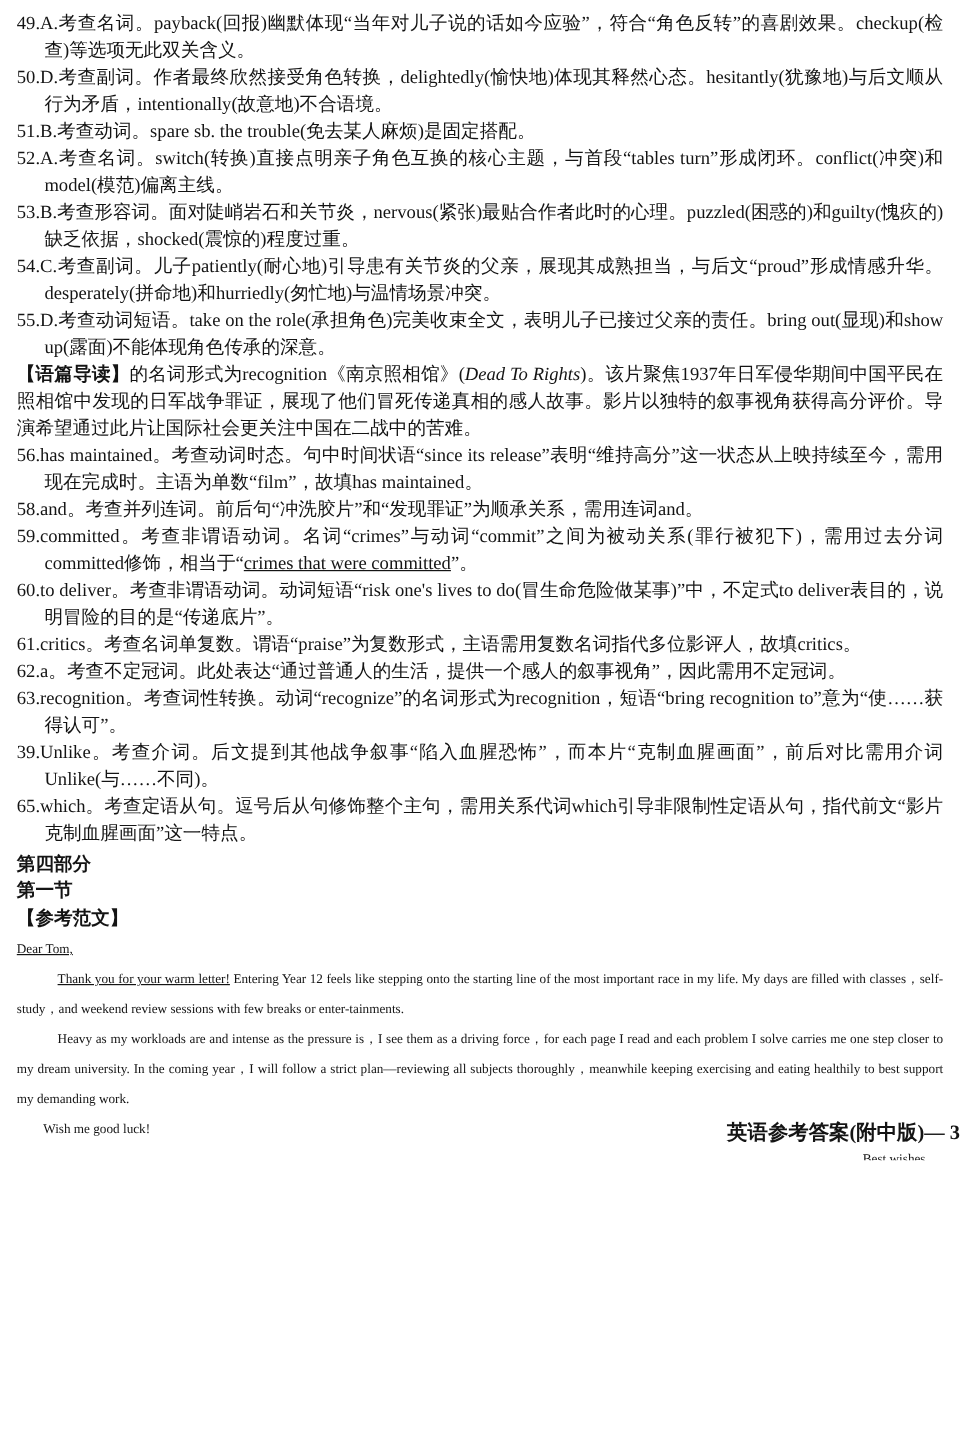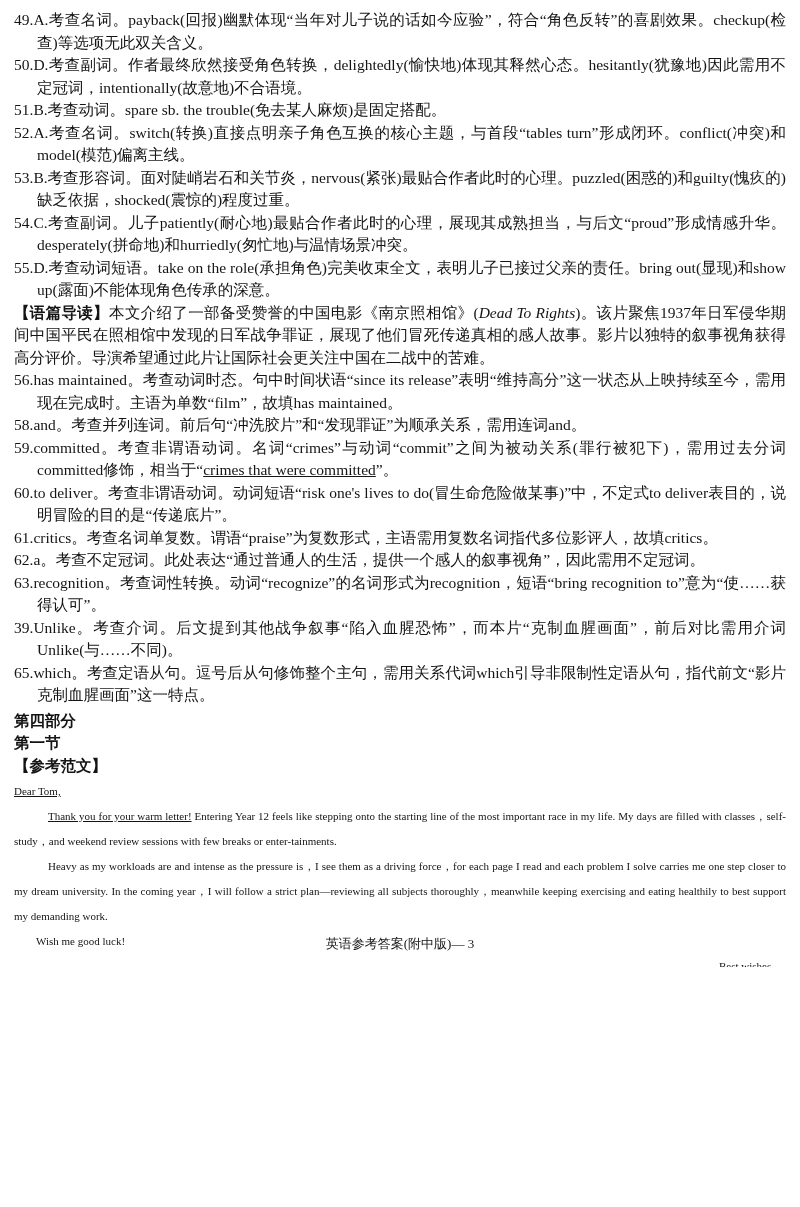--- a/index.html
+++ b/index.html
@@ -34,42 +34,42 @@
     margin-top: 2px;
   }
   .letter p { margin: 0; }
   .pind { text-indent: 34px; }
   .pind2 { text-indent: 22px; }
   .closing { text-align: right; padding-right: 12px; }
   .scoring { margin-top: 2px; }
   .footer {
     position: absolute;
     left: 0; right: 0; bottom: 12px;
-    text-align: center;
-    font-weight: normal;
-    font-size: 13px;
+    text-align: right;
+    font-weight: bold;
+    font-size: 17px;
   }
 </style>
 </head>
 <body>
 
 <div class="page">
 
   <div>
       <div class="item"><span class="no">49.</span><span>A.考查名词。payback(回报)幽默体现“当年对儿子说的话如今应验”，符合“角色反转”的喜剧效果。checkup(检查)等选项无此双关含义。</span></div>
-      <div class="item"><span class="no">50.</span><span>D.考查副词。作者最终欣然接受角色转换，delightedly(愉快地)体现其释然心态。hesitantly(犹豫地)因此需用不定冠词，intentionally(故意地)不合语境。</span></div>
+      <div class="item"><span class="no">50.</span><span>D.考查副词。作者最终欣然接受角色转换，delightedly(愉快地)体现其释然心态。hesitantly(犹豫地)与后文顺从行为矛盾，intentionally(故意地)不合语境。</span></div>
       <div class="item"><span class="no">51.</span><span>B.考查动词。spare sb. the trouble(免去某人麻烦)是固定搭配。</span></div>
       <div class="item"><span class="no">52.</span><span>A.考查名词。switch(转换)直接点明亲子角色互换的核心主题，与首段“tables turn”形成闭环。conflict(冲突)和model(模范)偏离主线。</span></div>
       <div class="item"><span class="no">53.</span><span>B.考查形容词。面对陡峭岩石和关节炎，nervous(紧张)最贴合作者此时的心理。puzzled(困惑的)和guilty(愧疚的)缺乏依据，shocked(震惊的)程度过重。</span></div>
-      <div class="item"><span class="no">54.</span><span>C.考查副词。儿子patiently(耐心地)最贴合作者此时的心理，展现其成熟担当，与后文“proud”形成情感升华。desperately(拼命地)和hurriedly(匆忙地)与温情场景冲突。</span></div>
+      <div class="item"><span class="no">54.</span><span>C.考查副词。儿子patiently(耐心地)引导患有关节炎的父亲，展现其成熟担当，与后文“proud”形成情感升华。desperately(拼命地)和hurriedly(匆忙地)与温情场景冲突。</span></div>
       <div class="item"><span class="no">55.</span><span>D.考查动词短语。take on the role(承担角色)完美收束全文，表明儿子已接过父亲的责任。bring out(显现)和show up(露面)不能体现角色传承的深意。</span></div>
     </div>
 
   <div class="guide">
-    <span class="bold">【语篇导读】</span><span id="guide-text"><span>本文介绍了一部备受赞誉的中国电影《南京照相馆》(</span><span class="italic">Dead To Rights</span><span>)。该片聚焦1937年日军侵华期间中国平民在照相馆中发现的日军战争罪证，展现了他们冒死传递真相的感人故事。影片以独特的叙事视角获得高分评价。导演希望通过此片让国际社会更关注中国在二战中的苦难。</span></span>
+    <span class="bold">【语篇导读】</span><span id="guide-text"><span>的名词形式为recognition《南京照相馆》(</span><span class="italic">Dead To Rights</span><span>)。该片聚焦1937年日军侵华期间中国平民在照相馆中发现的日军战争罪证，展现了他们冒死传递真相的感人故事。影片以独特的叙事视角获得高分评价。导演希望通过此片让国际社会更关注中国在二战中的苦难。</span></span>
   </div>
 
   <div>
       <div class="item"><span class="no">56.</span><span>has maintained。考查动词时态。句中时间状语“since its release”表明“维持高分”这一状态从上映持续至今，需用现在完成时。主语为单数“film”，故填has maintained。</span></div>
       <div class="item"><span class="no">58.</span><span>and。考查并列连词。前后句“冲洗胶片”和“发现罪证”为顺承关系，需用连词and。</span></div>
       <div class="item"><span class="no">59.</span><span>committed。考查非谓语动词。名词“crimes”与动词“commit”之间为被动关系(罪行被犯下)，需用过去分词committed修饰，相当于“</span><span class="uline">crimes that were committed</span><span>”。</span></div>
       <div class="item"><span class="no">60.</span><span>to deliver。考查非谓语动词。动词短语“risk one's lives to do(冒生命危险做某事)”中，不定式to deliver表目的，说明冒险的目的是“传递底片”。</span></div>
       <div class="item"><span class="no">61.</span><span>critics。考查名词单复数。谓语“praise”为复数形式，主语需用复数名词指代多位影评人，故填critics。</span></div>
       <div class="item"><span class="no">62.</span><span>a。考查不定冠词。此处表达“通过普通人的生活，提供一个感人的叙事视角”，因此需用不定冠词。</span></div>
       <div class="item"><span class="no">63.</span><span>recognition。考查词性转换。动词“recognize”的名词形式为recognition，短语“bring recognition to”意为“使……获得认可”。</span></div>

